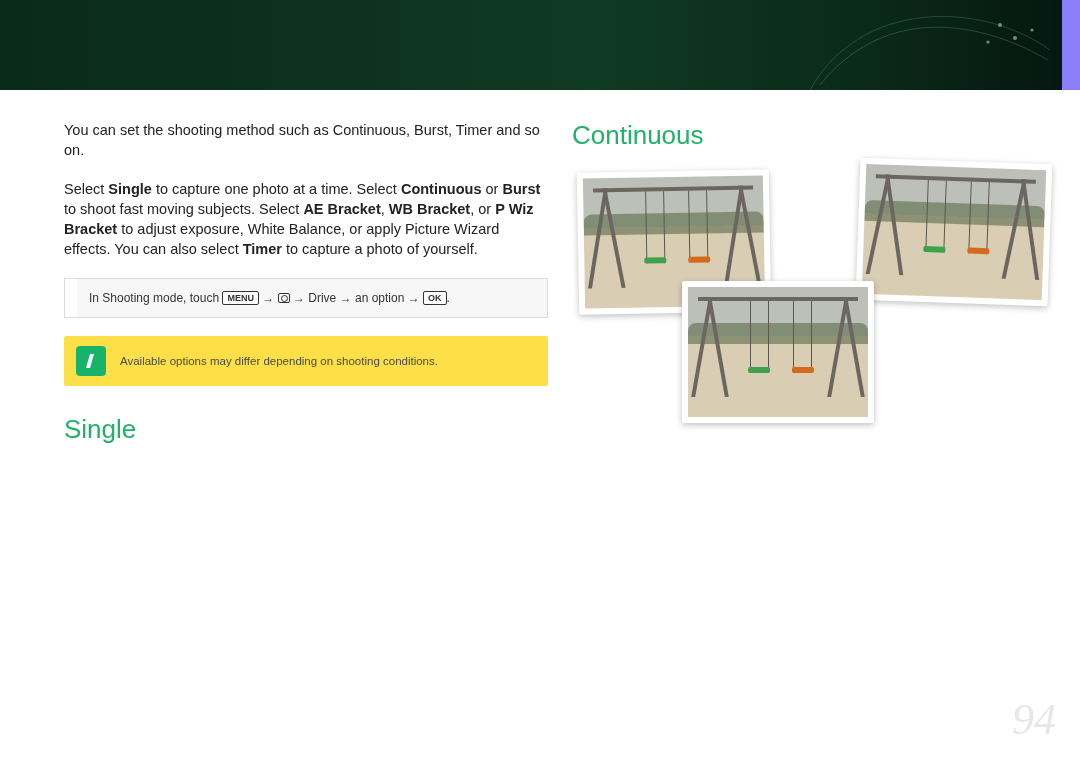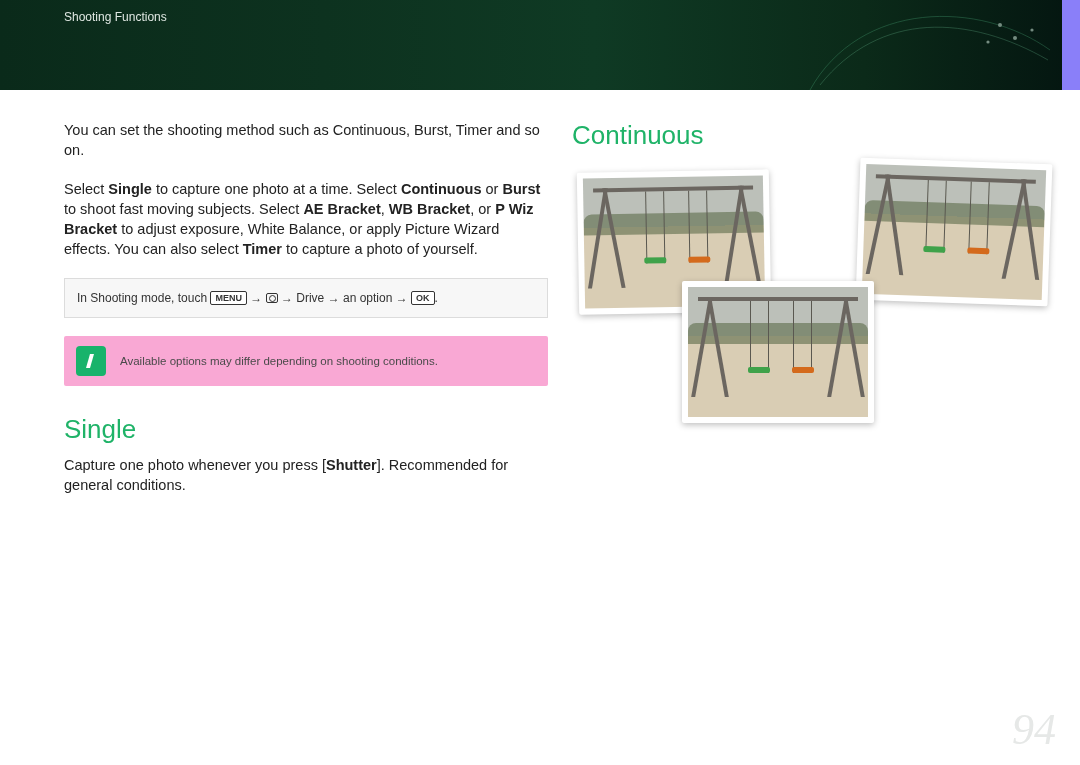--- a/index.html
+++ b/index.html
@@ -77,20 +77,21 @@
     width: 130px;
     line-height: 1.35;
   }
   .instruction-body {
     flex: 1;
     font-size: 12px;
     color: #333;
     padding: 10px 12px;
     line-height: 1.5;
     background: #f7f7f7;
+    margin-left: 12px;
   }
   .key {
     display: inline-block;
     border: 1px solid #333;
     border-radius: 2px;
     font-size: 9px;
     padding: 0 4px;
     font-weight: 700;
     vertical-align: 1px;
     background: #fff;
@@ -108,21 +109,21 @@
     content: "";
     position: absolute;
     width: 5px; height: 5px;
     border: 1px solid #333;
     border-radius: 50%;
     top: 1px; left: 2px;
   }
   .note-box {
     display: flex;
     align-items: center;
-    background: #f9a8d4;
+    background: #fde047;
     border-radius: 2px;
     padding: 10px 12px;
     gap: 14px;
     margin-bottom: 28px;
   }
   .note-icon {
     width: 30px; height: 30px;
     background: #18b36b;
     border-radius: 4px;
     position: relative;
@@ -176,33 +177,32 @@
   .seat.orange { background: #d46a1c; bottom: 24px; right: 44px; }
   .rope { position: absolute; width: 1px; background: #5a5850; top: 8px; }
   .r1 { left: 52px; height: 72px; }
   .r2 { left: 70px; height: 72px; }
   .r3 { right: 46px; height: 72px; }
   .r4 { right: 64px; height: 72px; }
   .bush { position: absolute; top: 28%; left: 0; right: 0; height: 16%; background: #5b6a4a; border-radius: 8px 8px 0 0; opacity: .6; }
   .page-num {
     position: absolute;
     right: 24px;
-    bottom: 10px;
+    bottom: 20px;
     font-size: 44px;
     color: #e6e8e7;
     font-style: italic;
     font-weight: 400;
     font-family: Georgia, serif;
   }
 </style>
 </head>
 <body>
 
 <div class="header">
-  <div class="breadcrumb">Shooting Functions</div>
   <svg class="swirl" viewBox="0 0 260 110">
     <path d="M10,100 C60,10 180,10 250,60" stroke="#4aa678" stroke-width="1" fill="none" opacity="0.6"></path>
     <path d="M20,95 C80,20 170,25 248,70" stroke="#6fc497" stroke-width="1" fill="none" opacity="0.5"></path>
     <circle cx="200" cy="35" r="2" fill="#cfe8da"></circle>
     <circle cx="215" cy="48" r="2" fill="#cfe8da"></circle>
     <circle cx="188" cy="52" r="1.6" fill="#cfe8da"></circle>
     <circle cx="232" cy="40" r="1.6" fill="#cfe8da"></circle>
   </svg>
 </div>
 <div class="sidebar-tab"></div>
@@ -225,23 +225,20 @@
     <div class="note-box">
       <div class="note-icon">
         <svg width="18" height="22" viewBox="0 0 18 22">
             <path d="M4 18 L8 4 L12 4 L8 18 Z" fill="#fff"></path>
           </svg>
       </div>
       <div class="note-text">Available options may differ depending on shooting conditions.</div>
     </div>
 
     <h2 class="section-head">Single</h2>
-    <p class="body-text">
-      <span>Capture one photo whenever you press [</span><span class="b">Shutter</span><span>]. Recommended for general conditions.</span>
-    </p>
 
   </div>
 
   <div class="col">
 
     <h2 class="section-head">Continuous</h2>
 
     <div class="photo-stack">
       <div class="photo" style="left:6px; top:10px; transform:rotate(-1deg);">
         <div class="photo-inner">

